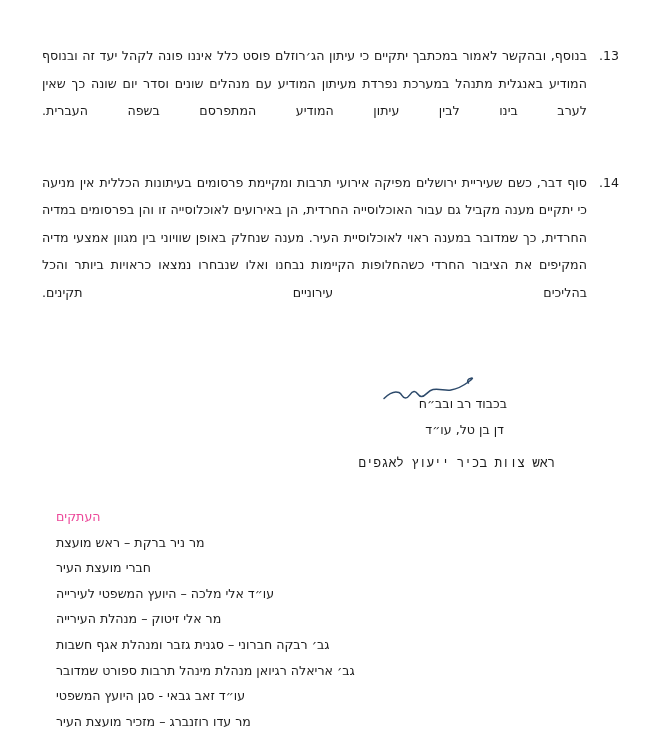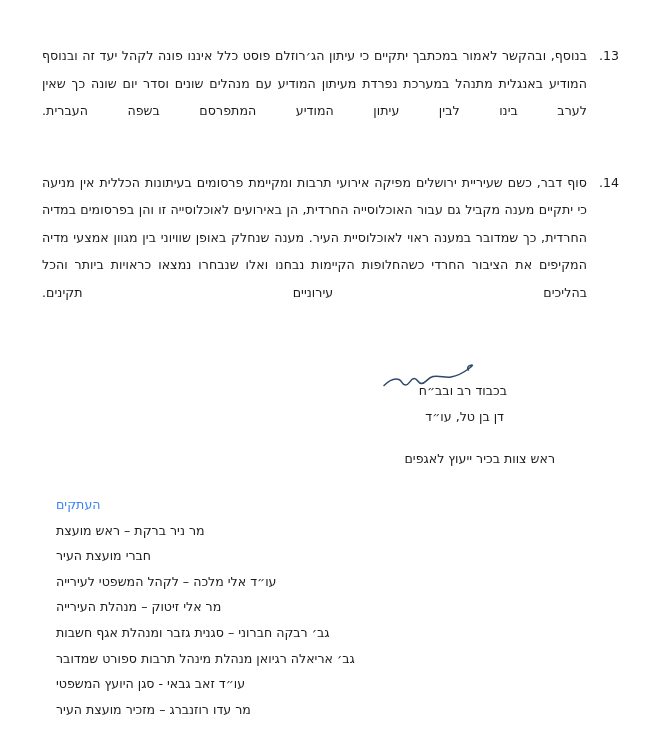--- a/index.html
+++ b/index.html
@@ -55,21 +55,21 @@
     line-height: 27.5px;
     text-align: justify;
     text-align-last: justify;
     color: #1b1b1b;
     letter-spacing: 0.05px;
   }
 
   
   .signature-block {
     position: absolute;
-    top: 380px;
+    top: 393px;
     right: 42px;
     width: 300px;
     text-align: right;
     direction: rtl;
   }
   .sign-line {
     position: relative;
     font-size: 12.6px;
     line-height: 21.5px;
     color: #1b1b1b;
@@ -79,21 +79,22 @@
     white-space: nowrap;
   }
   .sign-line.regards {
     margin-right: 112px;
   }
   .sign-line.name {
     margin-top: 4.5px;
   }
   .sign-line.role {
     margin-right: 64px;
-    margin-top: 20px;
+    margin-top: 13px;
+    font-family: Liberation Mono, monospace;
   }
 
   .signature-mark {
     position: absolute;
     top: -16px;
     right: 18px;
     width: 108px;
     height: 26px;
     pointer-events: none;
   }
@@ -109,23 +110,24 @@
     position: absolute;
     top: 492px;
     right: 42px;
     left: 42px;
     text-align: left;
     direction: rtl;
   }
   .copies-heading {
     font-size: 12.6px;
     line-height: 25.6px;
-    color: #3b82f6;
+    color: #ec4899;
     text-align: left;
     padding-left: 14px;
+    margin-top: 12px;
   }
   .copies-list {
     list-style: none;
     margin: 0;
     padding: 0;
   }
   .copies-list li {
     font-size: 12.6px;
     line-height: 25.6px;
     color: #1b1b1b;
@@ -170,21 +172,21 @@
 
   </div>
 
   <div class="copies">
 
     <div class="copies-heading">העתקים</div>
 
     <ul class="copies-list">
       <li>מר ניר ברקת – ראש מועצת</li>
       <li>חברי מועצת העיר</li>
-      <li>עו״ד אלי מלכה – לקהל המשפטי לעירייה</li>
+      <li>עו״ד אלי מלכה – היועץ המשפטי לעירייה</li>
       <li>מר אלי זיטוק – מנהלת העירייה</li>
       <li>גב׳ רבקה חברוני – סגנית גזבר ומנהלת אגף חשבות</li>
       <li>גב׳ אריאלה רגיואן מנהלת מינהל תרבות ספורט שמדובר</li>
       <li>עו״ד זאב גבאי  - סגן היועץ המשפטי</li>
       <li>מר עדו רוזנברג – מזכיר מועצת העיר</li>
     </ul>
 
   </div>
 
 </div>

